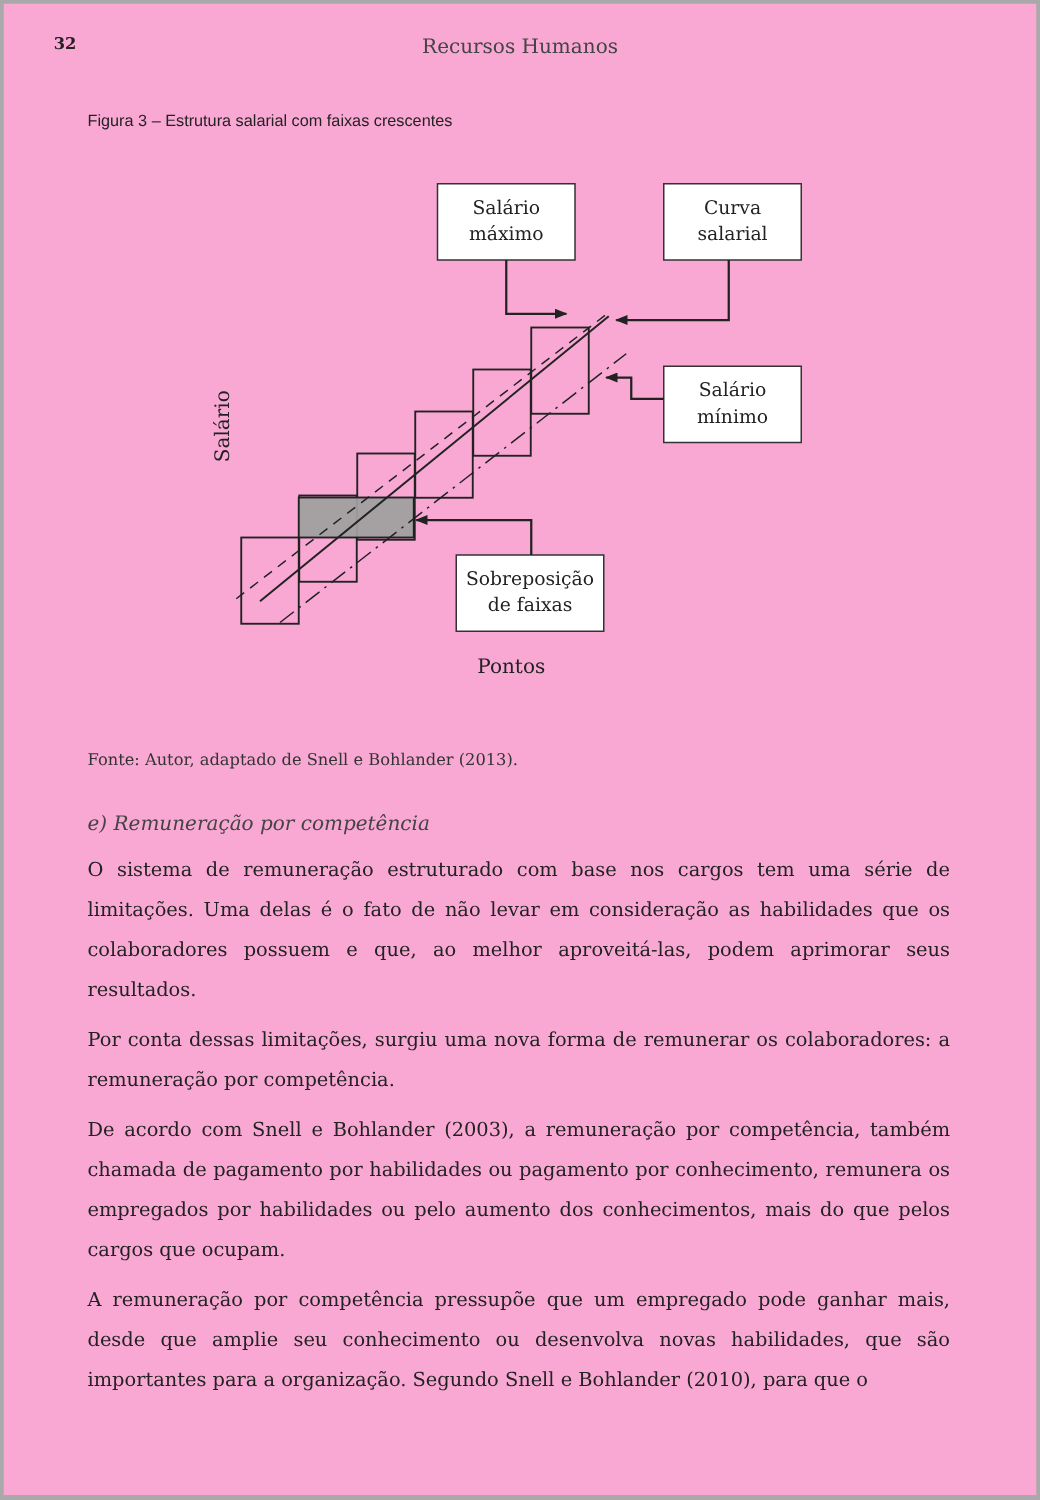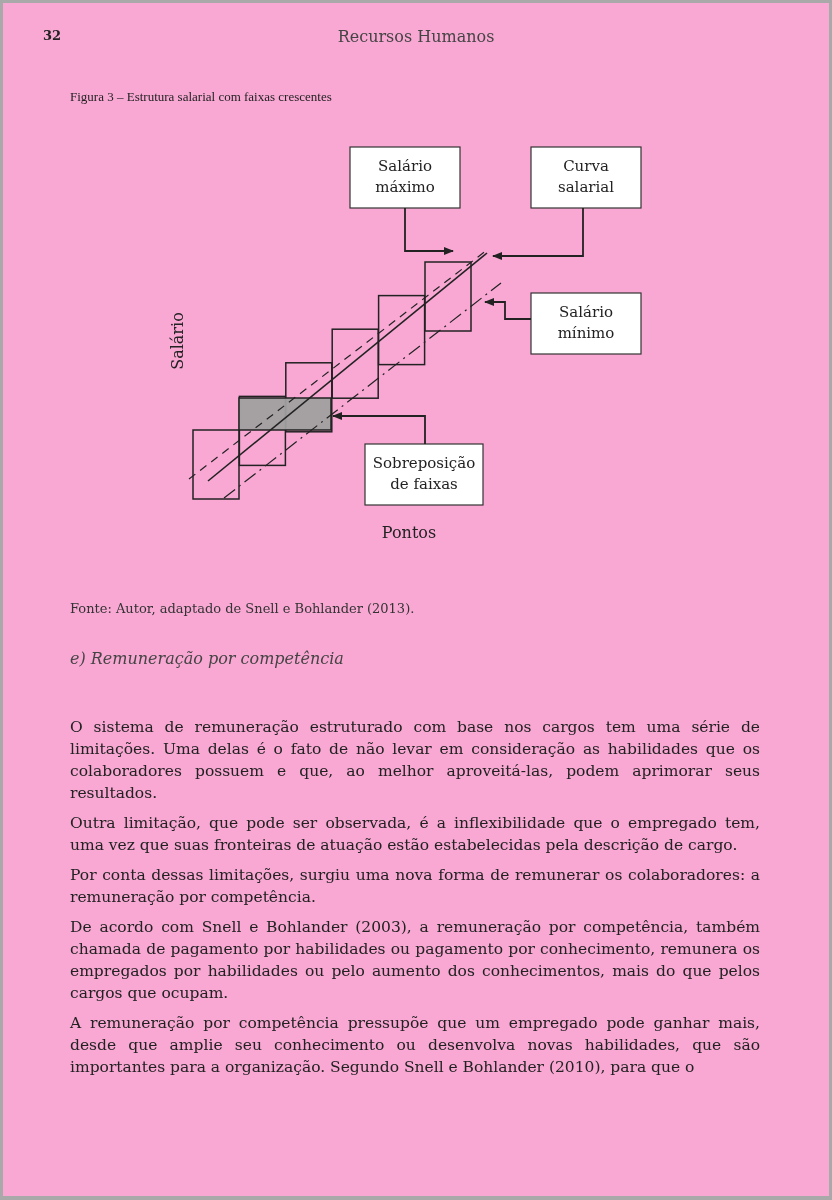--- a/index.html
+++ b/index.html
@@ -1,25 +1,25 @@
 <!DOCTYPE html>
 <html><head>
 <meta charset="utf-8">
 <style>
   html, body { margin:0; padding:0; }
   body { width:832px; height:1200px; background:#a9a9a9; position:relative; overflow:hidden; }
   .page { position:absolute; left:3px; top:3px; width:826px; height:1193px; background:#f9a8d4; }
   .serif { font-family:"DejaVu Serif","Liberation Serif",serif; }
   .pnum { position:absolute; left:40px; top:25px; font-family:"DejaVu Serif",serif; font-weight:bold; font-size:13px; color:#222; }
   .rhead { position:absolute; left:0; width:826px; top:24px; text-align:center; font-family:"DejaVu Serif",serif; font-size:16px; color:#444; }
-  .figcap { position:absolute; left:67px; top:86px; font-family:Liberation Serif, serif; font-size:13px; color:#222; }
+  .figcap { position:absolute; left:67px; top:86px; font-family:Liberation Sans, sans-serif; font-size:13px; color:#222; }
   svg.fig { position:absolute; left:0; top:0; }
   .fonte { position:absolute; left:67px; top:598px; font-family:"DejaVu Serif",serif; font-size:13px; color:#333; }
   .subt { position:absolute; left:67px; top:646px; font-family:"DejaVu Serif",serif; font-style:italic; font-size:16px; color:#444; }
-  .body { position:absolute; left:67px; width:690px; font-family:"DejaVu Serif",serif; font-size:15.5px; color:#222; line-height:22px; text-align:justify;margin-top:36px; }
+  .body { position:absolute; left:67px; width:690px; font-family:"DejaVu Serif",serif; font-size:15.5px; color:#222; line-height:32px; text-align:justify; }
   .body p { margin:0 0 8px 0; }
 </style>
 </head>
 <body>
 
 <div class="page">
   <div class="pnum">32</div>
   <div class="rhead">Recursos Humanos</div>
   <div class="figcap">Figura 3 – Estrutura salarial com faixas crescentes</div>
 
@@ -64,18 +64,17 @@
 
     <text transform="translate(180,338) rotate(-90)" text-anchor="middle" class="serif" font-size="16" fill="#222">Salário</text>
     <text x="406" y="535" text-anchor="middle" class="serif" font-size="16" fill="#222">Pontos</text>
   </svg>
 
   <div class="fonte">Fonte: Autor, adaptado de Snell e Bohlander (2013).</div>
   <div class="subt">e) Remuneração por competência</div>
 
   <div class="body" style="top:677px;">
     <p>O sistema de remuneração estruturado com base nos cargos tem uma série de limitações. Uma delas é o fato de não levar em consideração as habilidades que os colaboradores possuem e que, ao melhor aproveitá-las, podem aprimorar seus resultados.</p>
-    <p>Outra limitação, que pode ser observada, é a inflexibilidade que o empregado tem, uma vez que suas fronteiras de atuação estão estabelecidas pela descrição de cargo.</p>
     <p>Por conta dessas limitações, surgiu uma nova forma de remunerar os colaboradores: a remuneração por competência.</p>
     <p>De acordo com Snell e Bohlander (2003), a remuneração por competência, também chamada de pagamento por habilidades ou pagamento por conhecimento, remunera os empregados por habilidades ou pelo aumento dos conhecimentos, mais do que pelos cargos que ocupam.</p>
     <p>A remuneração por competência pressupõe que um empregado pode ganhar mais, desde que amplie seu conhecimento ou desenvolva novas habilidades, que são importantes para a organização. Segundo Snell e Bohlander (2010), para que o</p>
   </div>
 </div>
 
 </body></html>

